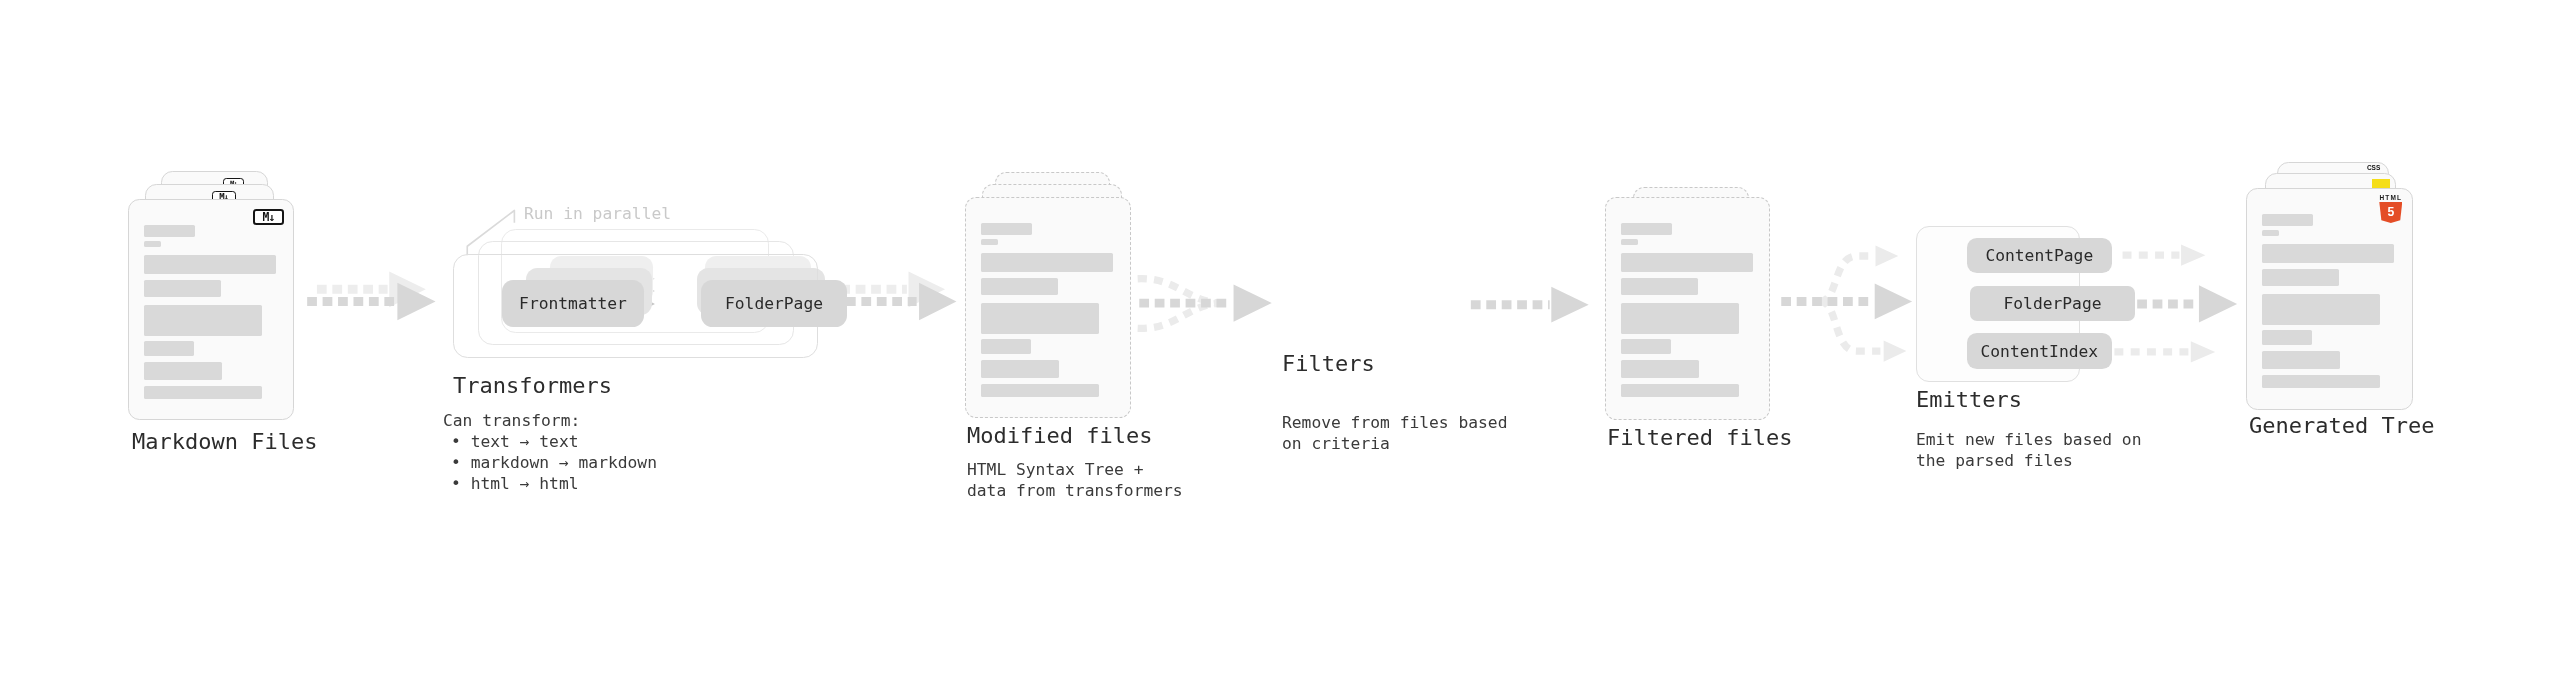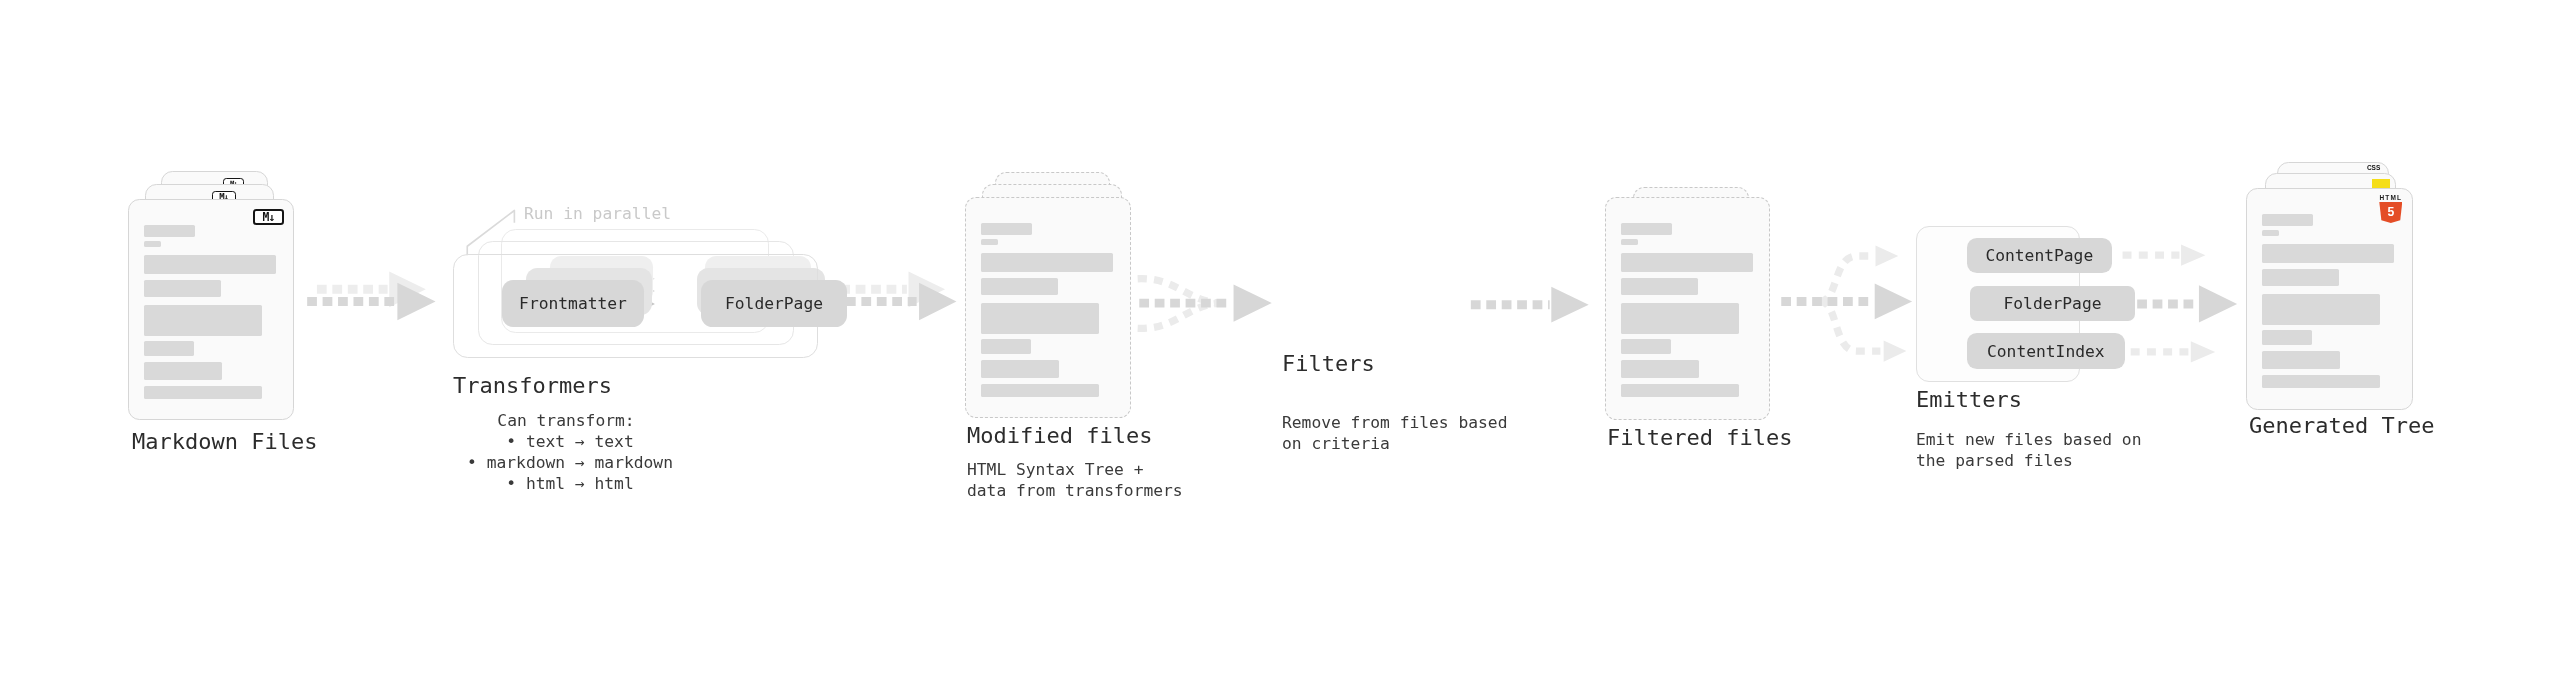--- a/index.html
+++ b/index.html
@@ -138,21 +138,21 @@
     <div class="tbox" style="left:478px;top:241px;width:316px;height:104px;border-color:#e6e6e6;"></div>
     <div class="pill ghost2" style="left:510px;top:256px;width:103px;height:47px;"></div>
     <div class="pill ghost2" style="left:665px;top:256px;width:106px;height:47px;"></div>
     <div class="pill ghost1" style="left:486px;top:268px;width:126px;height:47px;"></div>
     <div class="pill ghost1" style="left:657px;top:268px;width:128px;height:47px;"></div>
     <div class="tbox" style="left:453px;top:254px;width:365px;height:104px;border-color:#dedede;"></div>
     <div class="pill" style="left:462px;top:280px;width:142px;height:47px;">Frontmatter</div>
     <div class="pill" style="left:661px;top:280px;width:146px;height:47px;">FolderPage</div>
   </div>
   <div class="title" style="left:453px;top:374px;">Transformers</div>
-  <div class="body" style="left:459px;top:410px;text-align:center;">
+  <div class="body" style="left:443px;top:410px;">
     <div>Can transform:</div>
     <div class="indent">• text → text</div>
     <div class="indent">• markdown → markdown</div>
     <div class="indent">• html → html</div>
   </div>
 
   <div>
     <div class="doc dashed" style="left:995px;top:172px;width:115px;height:45px;"></div>
     <div class="doc dashed" style="left:982px;top:184px;width:140px;height:53px;"></div>
     <div class="doc dashed" style="left:965px;top:197px;width:166px;height:221px;">
@@ -189,21 +189,21 @@
         <div class="bar" style="left: 15.4px; top: 141px; width: 50px; height: 14.6px;"></div>
         <div class="bar" style="left: 15.4px; top: 162px; width: 78px; height: 18px;"></div>
         <div class="bar" style="left: 15.4px; top: 186px; width: 118px; height: 13px;"></div>
       </div>
   </div>
   <div class="title" style="left:1607px;top:426px;">Filtered files</div>
 
   <div class="panel" style="left:1916px;top:226px;width:164px;height:156px;">
     <div class="pill" style="left:9.8px;top:11.4px;width:145px;height:35px;border-radius:9.8px;">ContentPage</div>
     <div class="pill" style="left:13px;top:59px;width:165px;height:35px;border-radius:7px;">FolderPage</div>
-    <div class="pill" style="left:9.8px;top:106px;width:158px;height:36px;border-radius:9.8px;">ContentIndex</div>
+    <div class="pill" style="left:9.8px;top:106px;width:145px;height:36px;border-radius:9.8px;">ContentIndex</div>
   </div>
   <div class="title" style="left:1916px;top:388px;">Emitters</div>
   <div class="body" style="left:1916px;top:429px;">
     <div>Emit new files based on</div>
     <div>the parsed files</div>
   </div>
 
   <div>
     <div class="doc" style="left:2277px;top:162px;width:112px;height:45px;">
       <div class="css-badge">

